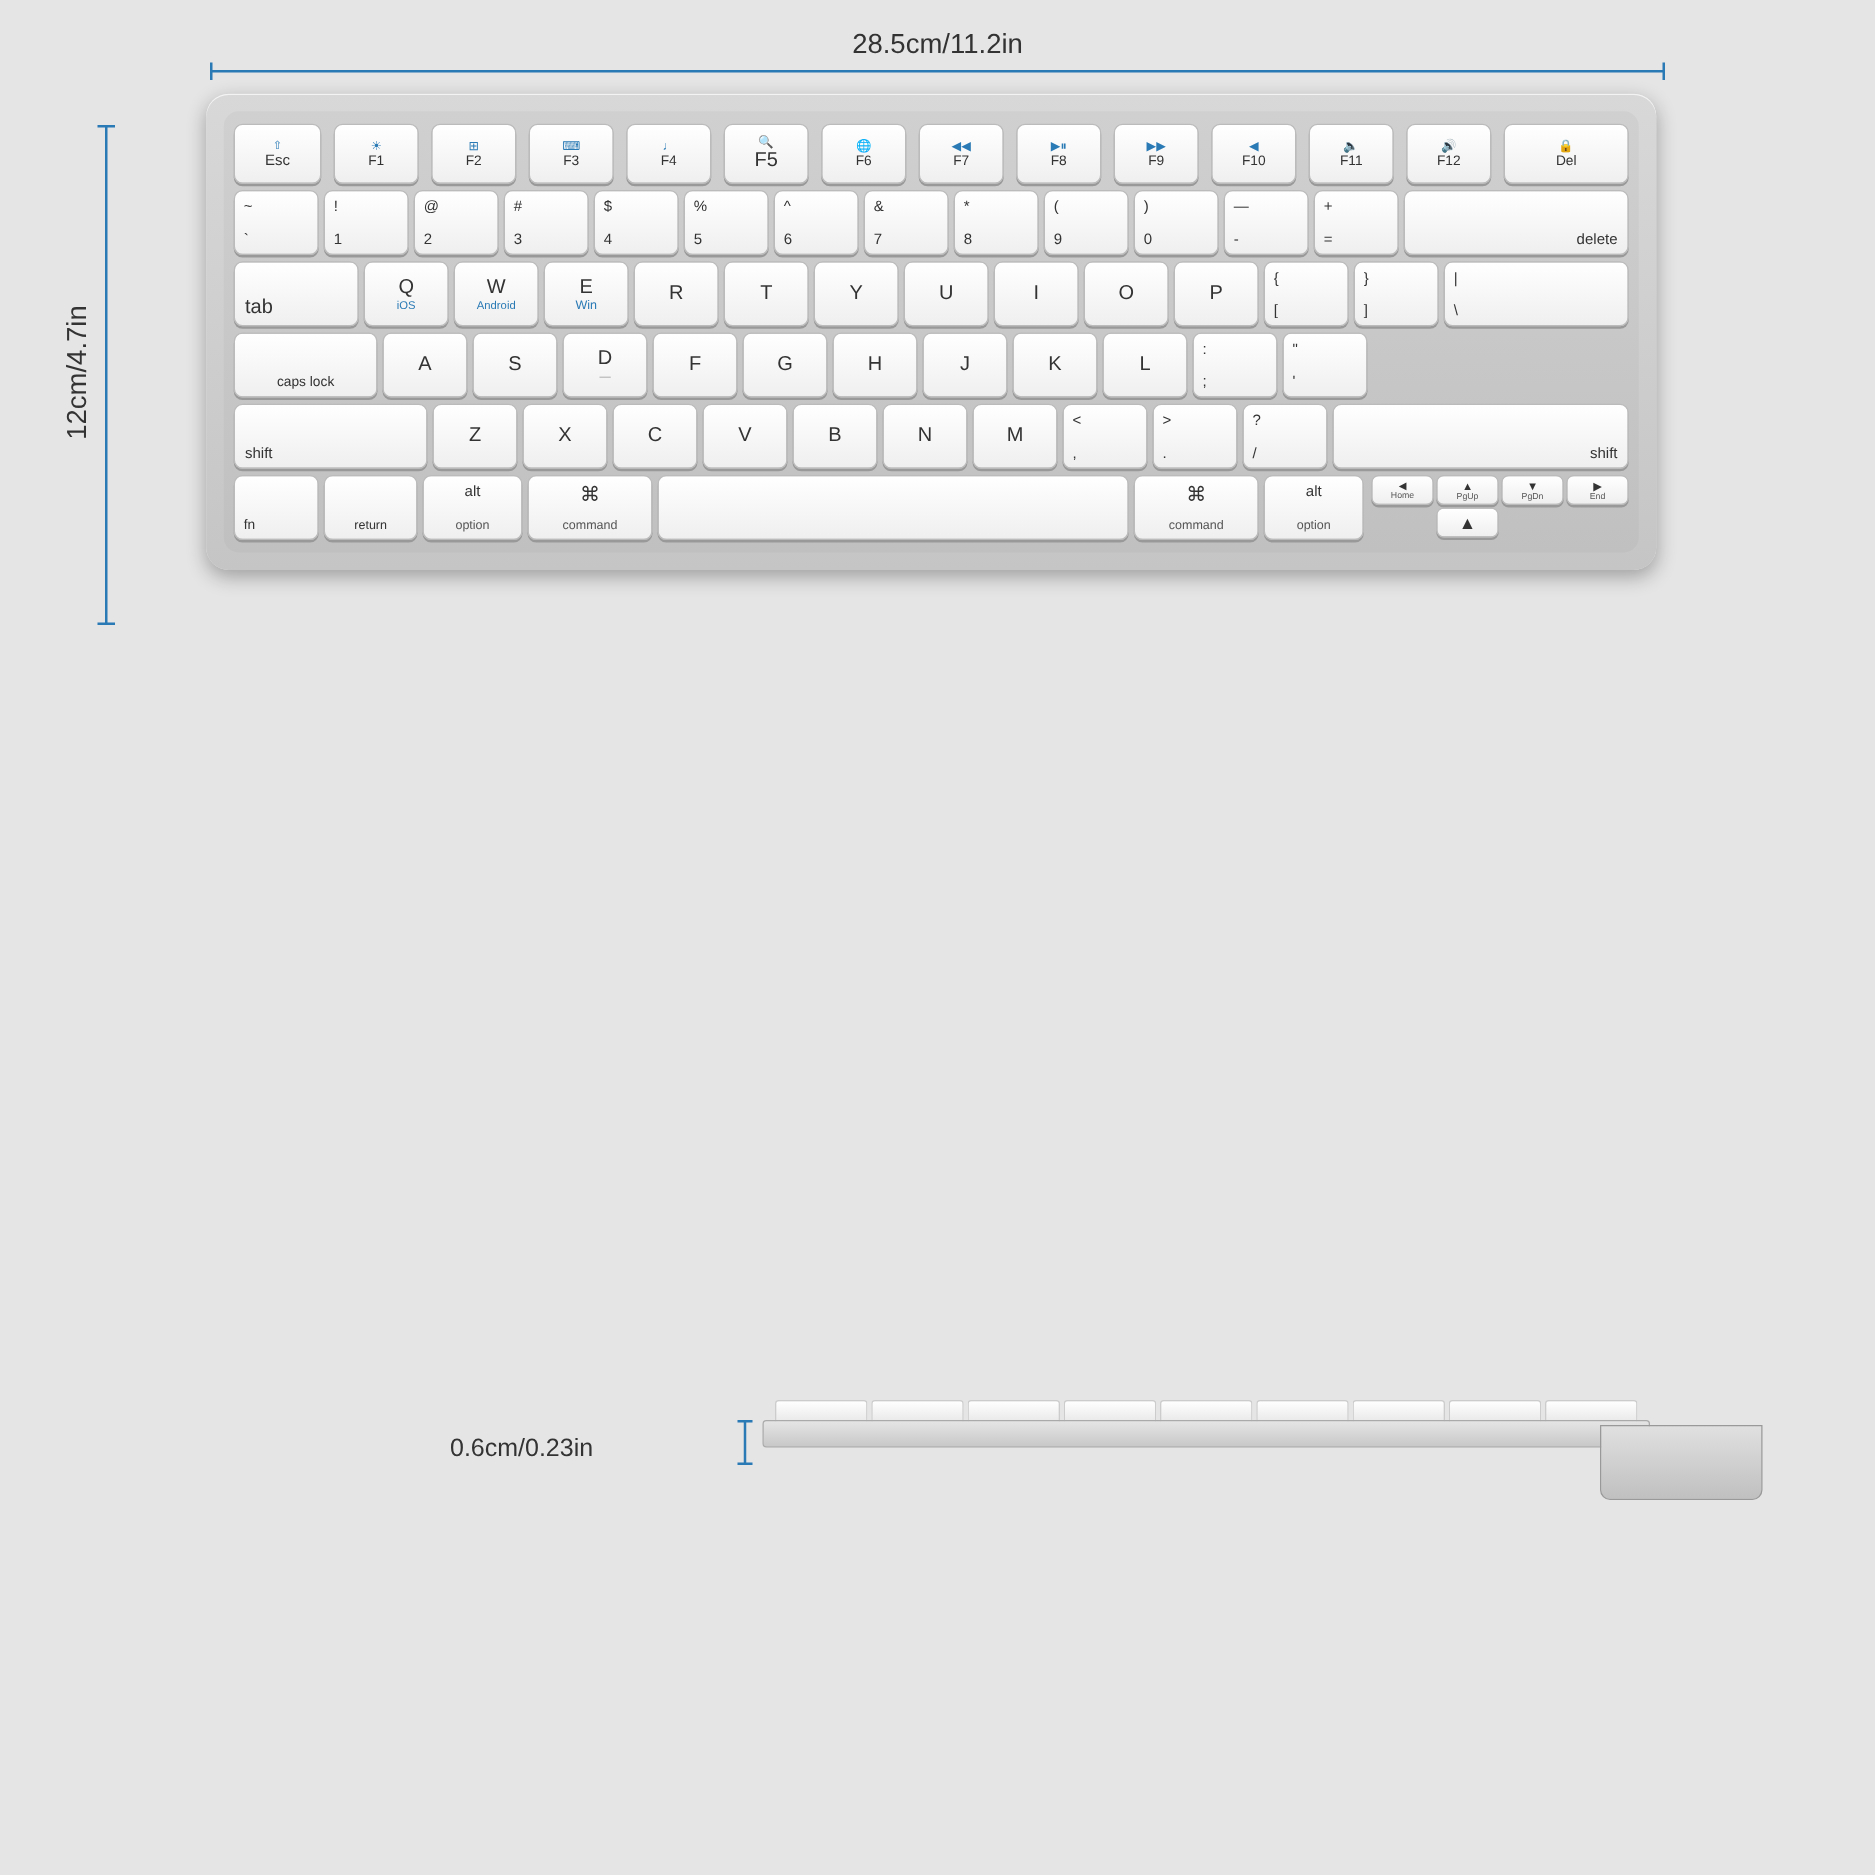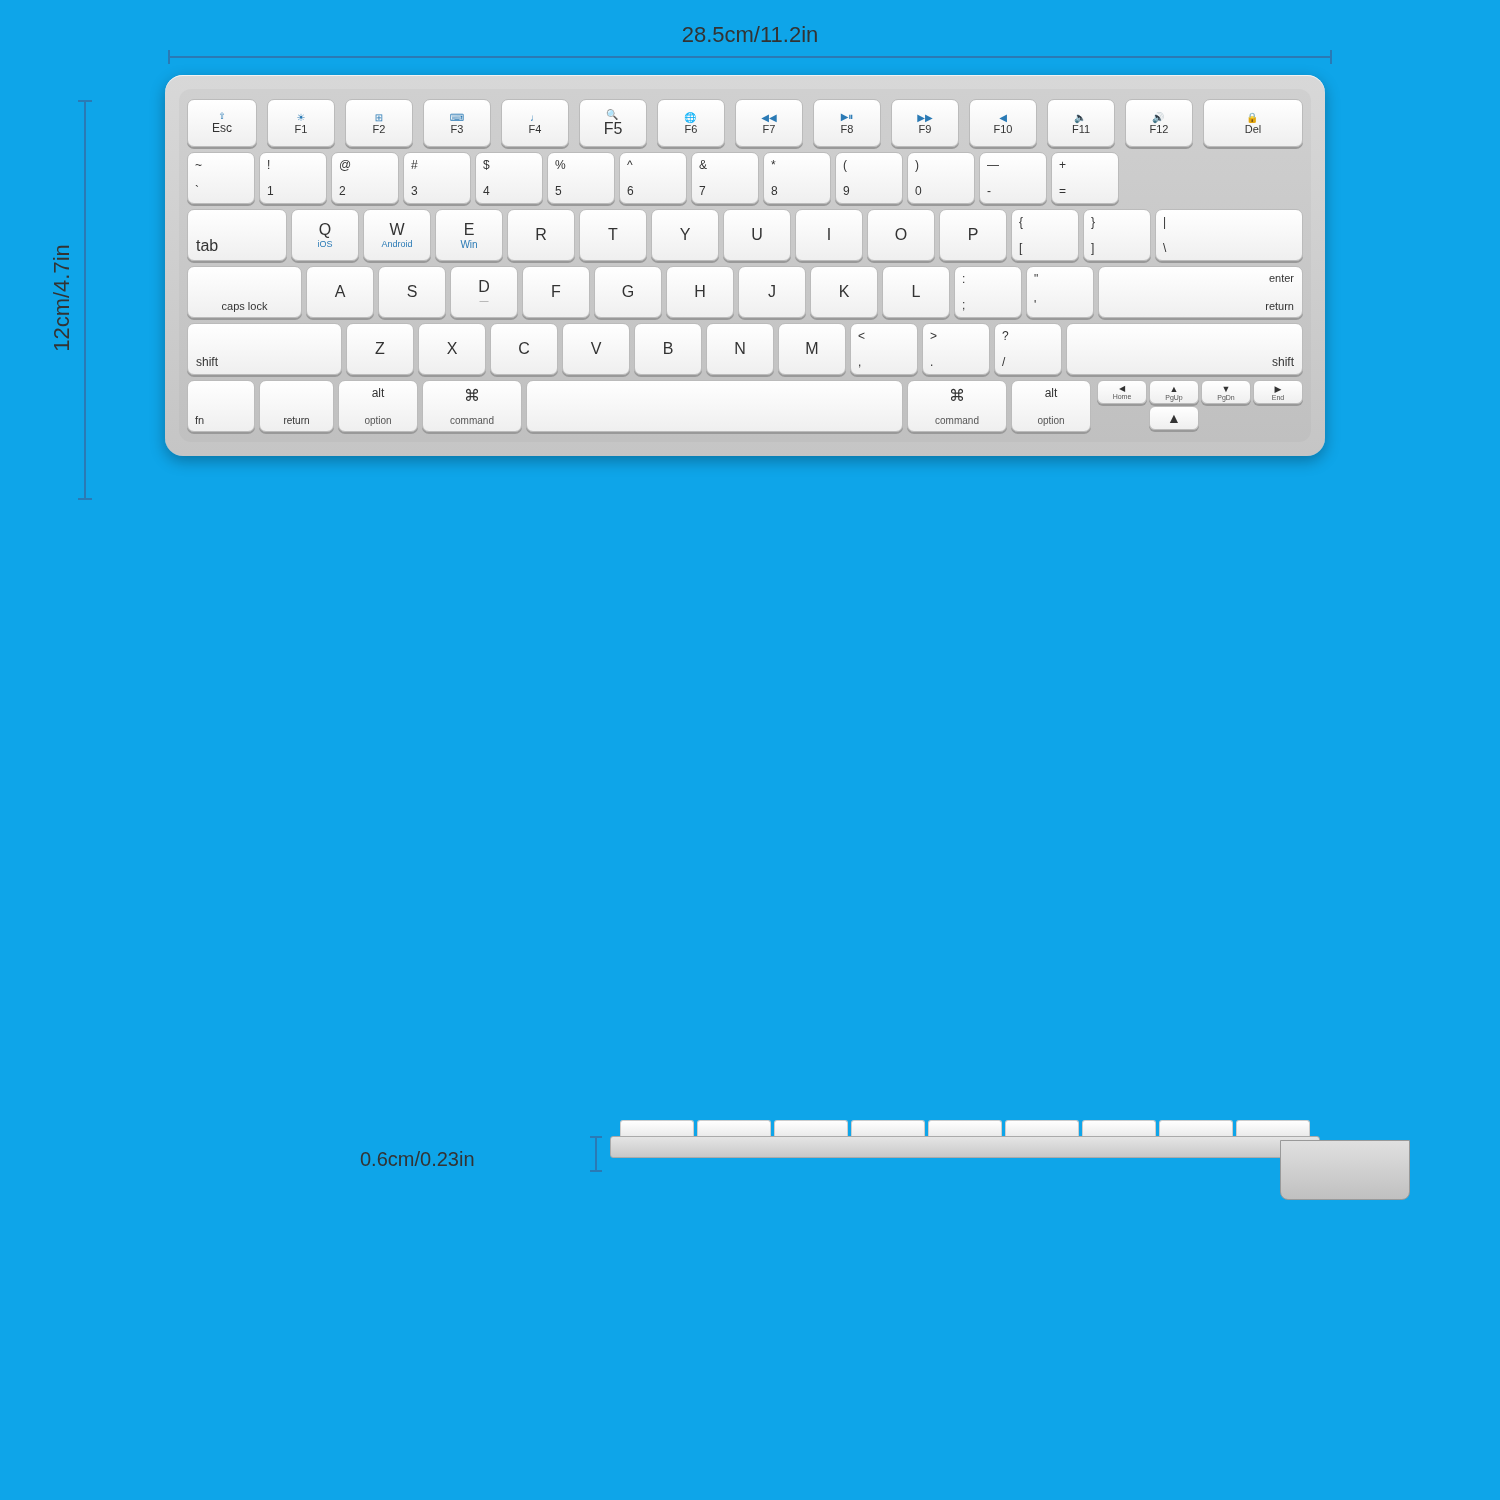--- a/index.html
+++ b/index.html
@@ -8,21 +8,21 @@
       font-family: Arial, sans-serif;
       width: 1500px;
       height: 1500px;
       overflow: hidden;
       position: relative;
     }
   </style>
 </head>
 <body>
 
-<div style="position: relative; width: 1500px; height: 1500px; background: #0ea5e9;">
+<div style="position: relative; width: 1500px; height: 1500px; background: #e5e5e5;">
 
   <div style="position: absolute; top: 22px; left: 50%; transform: translateX(-50%); font-size: 22px; color: #333; white-space: nowrap; font-family: Arial;">28.5cm/11.2in</div>
 
   <div style="position: absolute; top: 56px; left: 168px; right: 168px; height: 2px; background: #2a7ab5;">
     <div style="position: absolute; left: 0; top: -6px; width: 2px; height: 14px; background: #2a7ab5;"></div>
     <div style="position: absolute; right: 0; top: -6px; width: 2px; height: 14px; background: #2a7ab5;"></div>
   </div>
 
   <div style="position: absolute; left: 84px; top: 100px; height: 400px; width: 2px; background: #2a7ab5;">
     <div style="position: absolute; top: 0; left: -6px; width: 14px; height: 2px; background: #2a7ab5;"></div>
@@ -170,20 +170,23 @@
           <div style="background: linear-gradient(180deg,#fff,#efefef); border-radius:7px; border:1px solid #bbb; box-shadow:0 2px 0 #999; min-height:52px; width:68px; display:flex; flex-direction:column; align-items:flex-start; justify-content:space-between; padding:5px 7px;">
             <span style="font-size:12px; color:#333;">—</span>
             <span style="font-size:12px; color:#333;">-</span>
           </div>
 
           <div style="background: linear-gradient(180deg,#fff,#efefef); border-radius:7px; border:1px solid #bbb; box-shadow:0 2px 0 #999; min-height:52px; width:68px; display:flex; flex-direction:column; align-items:flex-start; justify-content:space-between; padding:5px 7px;">
             <span style="font-size:12px; color:#333;">+</span>
             <span style="font-size:12px; color:#333;">=</span>
           </div>
 
+          <div style="background: linear-gradient(180deg,#fff,#efefef); border-radius:7px; border:1px solid #bbb; box-shadow:0 2px 0 #999; min-height:52px; flex:1; display:flex; align-items:flex-end; justify-content:flex-end; padding:5px 8px;">
+            <span style="font-size:12px; color:#333;">delete</span>
+          </div>
         </div>
 
         <div style="display: flex; gap: 4px;">
 
           <div style="background: linear-gradient(180deg,#fff,#efefef); border-radius:7px; border:1px solid #bbb; box-shadow:0 2px 0 #999; min-height:52px; width:100px; display:flex; flex-direction:column; align-items:flex-start; justify-content:flex-end; padding:5px 8px;">
             <span style="font-size:16px; color:#333;">tab</span>
           </div>
 
           <div style="background: linear-gradient(180deg,#fff,#efefef); border-radius:7px; border:1px solid #bbb; box-shadow:0 2px 0 #999; min-height:52px; width:68px; display:flex; flex-direction:column; align-items:center; justify-content:center; padding:3px;">
             <span style="font-size:16px; color:#333; font-weight:500;">Q</span>
@@ -290,24 +293,20 @@
           <div style="background: linear-gradient(180deg,#fff,#efefef); border-radius:7px; border:1px solid #bbb; box-shadow:0 2px 0 #999; min-height:52px; width:68px; display:flex; flex-direction:column; align-items:flex-start; justify-content:space-between; padding:5px 7px;">
             <span style="font-size:12px; color:#333;">:</span>
             <span style="font-size:12px; color:#333;">;</span>
           </div>
 
           <div style="background: linear-gradient(180deg,#fff,#efefef); border-radius:7px; border:1px solid #bbb; box-shadow:0 2px 0 #999; min-height:52px; width:68px; display:flex; flex-direction:column; align-items:flex-start; justify-content:space-between; padding:5px 7px;">
             <span style="font-size:12px; color:#333;">"</span>
             <span style="font-size:12px; color:#333;">'</span>
           </div>
 
-          <div style="background: linear-gradient(180deg,#fff,#efefef); border-radius:7px; border:1px solid #bbb; box-shadow:0 2px 0 #999; min-height:52px; flex:1; display:flex; flex-direction:column; align-items:flex-end; justify-content:space-between; padding:5px 8px;">
-            <span style="font-size:11px; color:#333;">enter</span>
-            <span style="font-size:11px; color:#333;">return</span>
-          </div>
         </div>
 
         <div style="display: flex; gap: 4px;">
 
           <div style="background: linear-gradient(180deg,#fff,#efefef); border-radius:7px; border:1px solid #bbb; box-shadow:0 2px 0 #999; min-height:52px; width:155px; display:flex; align-items:flex-end; justify-content:flex-start; padding:5px 8px;">
             <span style="font-size:12px; color:#333;">shift</span>
           </div>
 
           <div style="background: linear-gradient(180deg,#fff,#efefef); border-radius:7px; border:1px solid #bbb; box-shadow:0 2px 0 #999; min-height:52px; width:68px; display:flex; align-items:center; justify-content:center;">
             <span style="font-size:16px; color:#333; font-weight:500;">Z</span>

